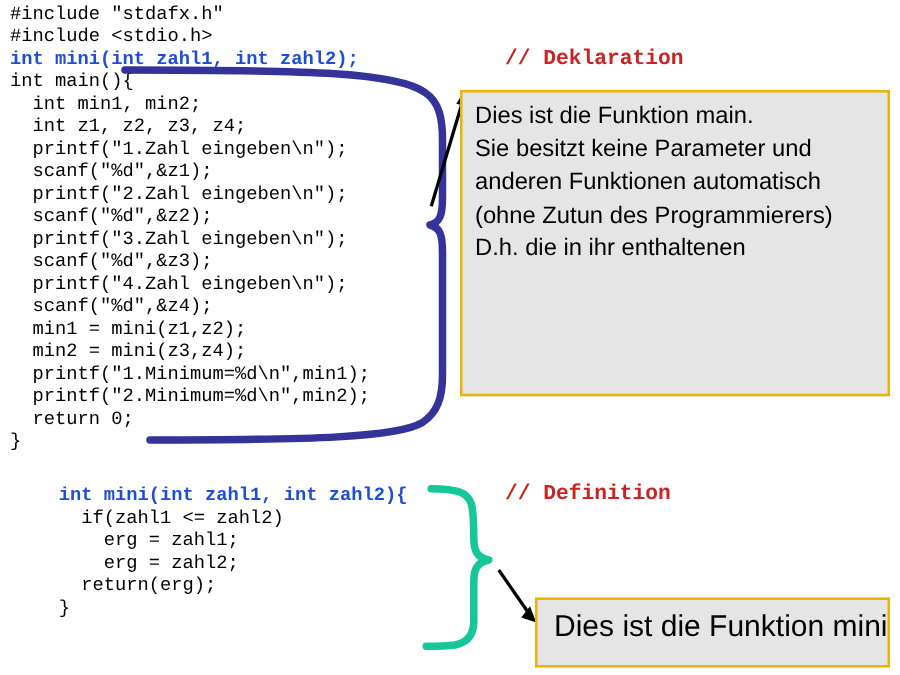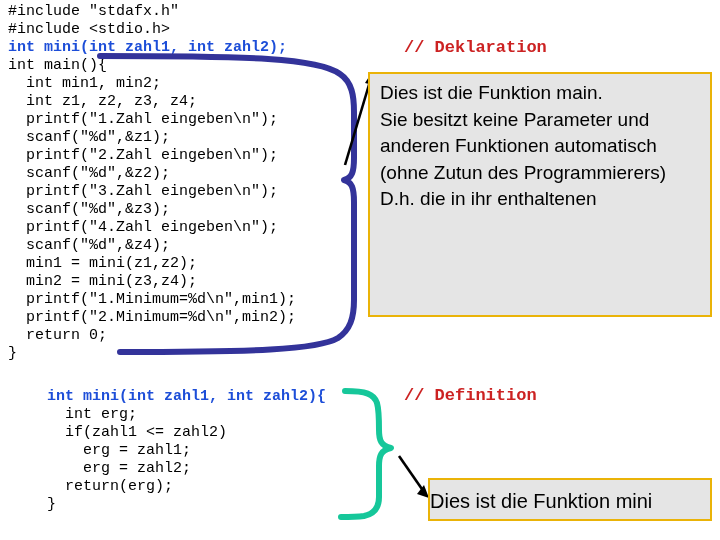--- a/index.html
+++ b/index.html
@@ -62,43 +62,43 @@
     width: 344px;
     height: 245px;
     padding: 6px 8px 0 10px;
     font-size: 19px;
     line-height: 26.6px;
   }
   #callout-mini {
     left: 428px;
     top: 478px;
     width: 284px;
-    height: 43px;
-    font-size: 20px;
+    height: 56px;
+    font-size: 24px;
     line-height: 43px;
-    text-align: left;
+    text-align: right;
   }
   .callout-line { white-space: pre; }
 
   
   #connectors {
     position: absolute;
     left: 0;
     top: 0;
     width: 720px;
     height: 540px;
     pointer-events: none;
   }
 </style>
 </head>
 <body>
 
 <div class="code-block" id="code-main"><div class="code-line">#include "stdafx.h"</div><div class="code-line">#include &lt;stdio.h&gt;</div><div class="code-line sig">int mini(int zahl1, int zahl2);</div><div class="code-line">int main(){</div><div class="code-line">  int min1, min2;</div><div class="code-line">  int z1, z2, z3, z4;</div><div class="code-line">  printf("1.Zahl eingeben\n");</div><div class="code-line">  scanf("%d",&amp;z1);</div><div class="code-line">  printf("2.Zahl eingeben\n");</div><div class="code-line">  scanf("%d",&amp;z2);</div><div class="code-line">  printf("3.Zahl eingeben\n");</div><div class="code-line">  scanf("%d",&amp;z3);</div><div class="code-line">  printf("4.Zahl eingeben\n");</div><div class="code-line">  scanf("%d",&amp;z4);</div><div class="code-line">  min1 = mini(z1,z2);</div><div class="code-line">  min2 = mini(z3,z4);</div><div class="code-line">  printf("1.Minimum=%d\n",min1);</div><div class="code-line">  printf("2.Minimum=%d\n",min2);</div><div class="code-line">  return 0;</div><div class="code-line">}</div></div>
 
-<div class="code-block" id="code-mini"><div class="code-line sig">int mini(int zahl1, int zahl2){</div><div class="code-line">  int erg;</div><div class="code-line">  if(zahl1 &lt;= zahl2)</div><div class="code-line">    erg = zahl1;</div><div class="code-line">    erg = zahl2;</div><div class="code-line">  return(erg);</div><div class="code-line">}</div></div>
+<div class="code-block" id="code-mini"><div class="code-line sig">int mini(int zahl1, int zahl2){</div><div class="code-line">  if(zahl1 &lt;= zahl2)</div><div class="code-line">    erg = zahl1;</div><div class="code-line">    erg = zahl2;</div><div class="code-line">  return(erg);</div><div class="code-line">}</div></div>
 
 <div class="comment-label" id="comment-deklaration">// Deklaration</div>
 
 <div class="comment-label" id="comment-definition">// Definition</div>
 
 <svg id="connectors" viewBox="0 0 720 540">
 
   <path fill="none" stroke="#33339a" stroke-width="6" stroke-linecap="round" stroke-linejoin="round" d="M 100,56
            C 250,56 318,58 340,74
            C 352,82 354,96 354,112

